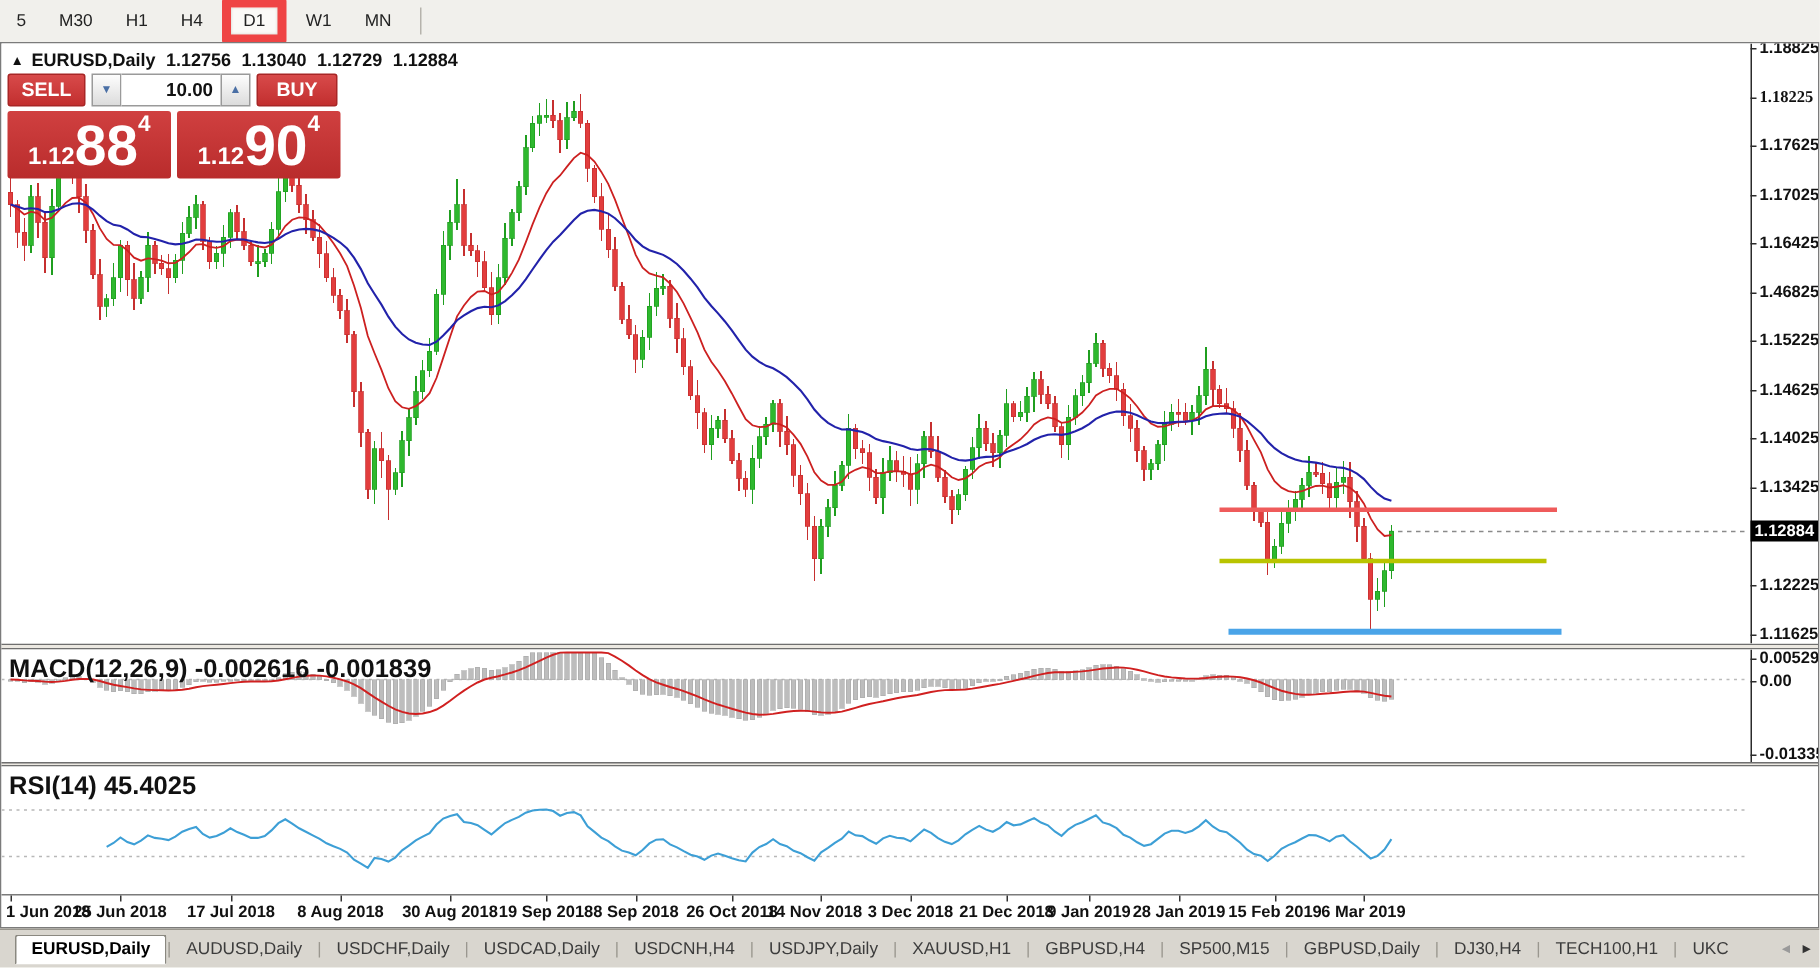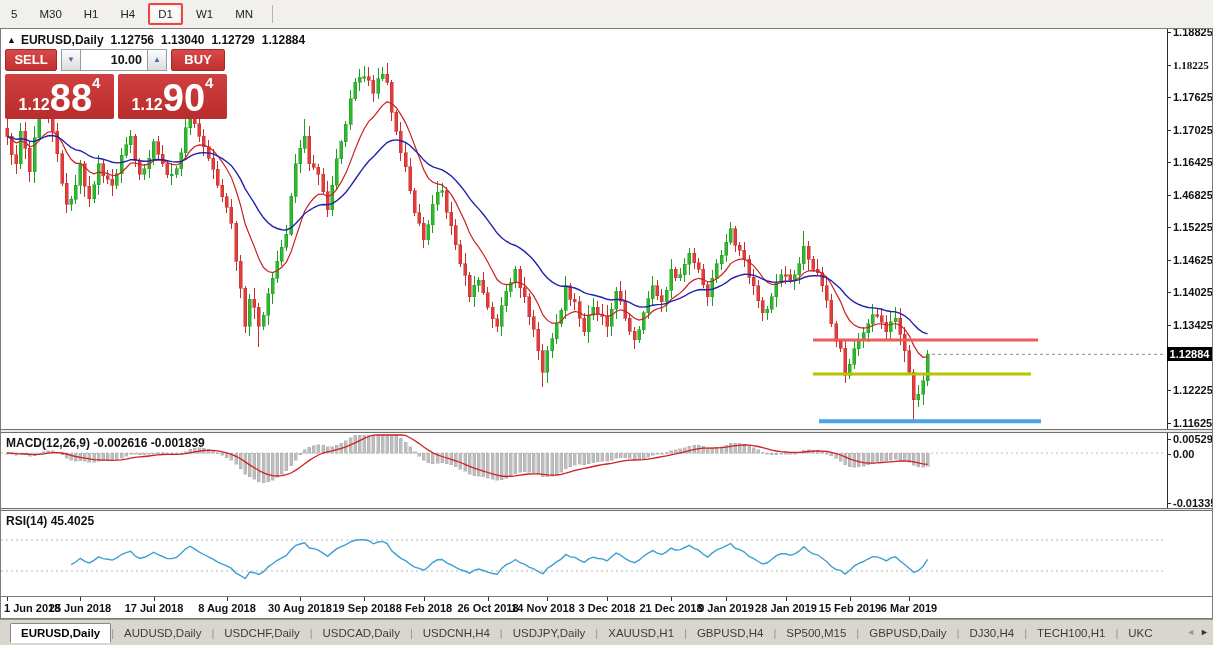--- a/index.html
+++ b/index.html
@@ -5,38 +5,38 @@
   * { margin:0; padding:0; box-sizing:border-box; }
   html,body { width:1213px; height:645px; overflow:hidden; background:#f0efea;
               font-family:"Liberation Sans","DejaVu Sans",sans-serif; }
   .screen { position:relative; width:1213px; height:645px; }
 
   
   .toolbar { position:absolute; left:0; top:0; width:1213px; height:28px;
              background:#f1f0ec; display:flex; align-items:center; }
   .tfbtn { font-size:11.5px; color:#222; padding:3px 8px; margin:0 2px; border:1px solid transparent;
            border-radius:2px; cursor:default; }
-  .tfbtn.active { background:#fbfaf7; border:2px solid #ef4444; box-shadow:inset 0 0 2px #cfccc4; }
+  .tfbtn.active { background:#fbfaf7; border:6px solid #ef4444; box-shadow:inset 0 0 2px #cfccc4; }
   .tbsep { width:1px; height:18px; background:#b6b3ac; margin:0 8px; }
 
   
   .chart-window { position:absolute; left:0; top:28px; width:1213px; height:591px;
                   background:#fff; border:1px solid #7b7b7b; }
   .pane { position:relative; background:#fff; width:1211px; overflow:hidden; }
   .pane-main { height:400px; }
   .pane-macd { height:75px; }
   .pane-rsi  { height:85px; }
   .divider { width:1211px; background:#ece9e2; border-top:1px solid #6f6f6f; border-bottom:1px solid #6f6f6f; }
   .div1 { height:4px; } .div2 { height:3px; }
   .plot-svg { position:absolute; left:0; top:0; }
   .axis-col { position:absolute; left:1166px; top:0; width:58px; height:100%;
               background:#fff; border-left:1px solid #2b2b2b; }
   .axlbl { position:absolute; left:5px; font-size:11px; font-weight:700; color:#111; white-space:nowrap; }
   .axtick { position:absolute; left:-1px; width:4px; height:1px; background:#2b2b2b; }
-  .pane-hdr { position:absolute; left:5px; top:3px; font-size:12px; font-weight:700; color:#111; z-index:5; }
+  .pane-hdr { position:absolute; left:5px; top:3px; font-size:17px; font-weight:700; color:#111; z-index:5; }
 
   .chart-hdr { position:absolute; left:6px; top:4px; z-index:6; font-size:12px; font-weight:700; color:#111;
                display:flex; align-items:center; }
   .chart-hdr .mk { font-size:9px; margin-right:5px; }
   .chart-hdr span.v { margin-left:7px; }
 
   
   .trade-panel { position:absolute; left:4px; top:20px; width:222px; height:80px; z-index:7; }
   .tp-row1 { display:flex; height:22px; }
   .tp-btn { background:linear-gradient(#d84a4a,#c22f2f); border:1px solid #a82626; color:#fff;
@@ -808,21 +808,21 @@
         <div class="dlbl" style="left: 79px; transform: translateX(-50%);">25 Jun 2018</div>
         <div class="dtick" style="left: 153px;"></div>
         <div class="dlbl" style="left: 153px; transform: translateX(-50%);">17 Jul 2018</div>
         <div class="dtick" style="left: 226px;"></div>
         <div class="dlbl" style="left: 226px; transform: translateX(-50%);">8 Aug 2018</div>
         <div class="dtick" style="left: 299px;"></div>
         <div class="dlbl" style="left: 299px; transform: translateX(-50%);">30 Aug 2018</div>
         <div class="dtick" style="left: 363px;"></div>
         <div class="dlbl" style="left: 363px; transform: translateX(-50%);">19 Sep 2018</div>
         <div class="dtick" style="left: 423px;"></div>
-        <div class="dlbl" style="left: 423px; transform: translateX(-50%);">8 Feb 2018</div>
+        <div class="dlbl" style="left: 423px; transform: translateX(-50%);">8 Sep 2018</div>
         <div class="dtick" style="left: 487px;"></div>
         <div class="dlbl" style="left: 487px; transform: translateX(-50%);">26 Oct 2018</div>
         <div class="dtick" style="left: 546px;"></div>
         <div class="dlbl" style="left: 542px; transform: translateX(-50%); text-align: right;">14 Nov 2018</div>
         <div class="dtick" style="left: 606px;"></div>
         <div class="dlbl" style="left: 606px; transform: translateX(-50%);">3 Dec 2018</div>
         <div class="dtick" style="left: 670px;"></div>
         <div class="dlbl" style="left: 670px; transform: translateX(-50%);">21 Dec 2018</div>
         <div class="dtick" style="left: 725px;"></div>
         <div class="dlbl" style="left: 725px; transform: translateX(-50%);">9 Jan 2019</div>

